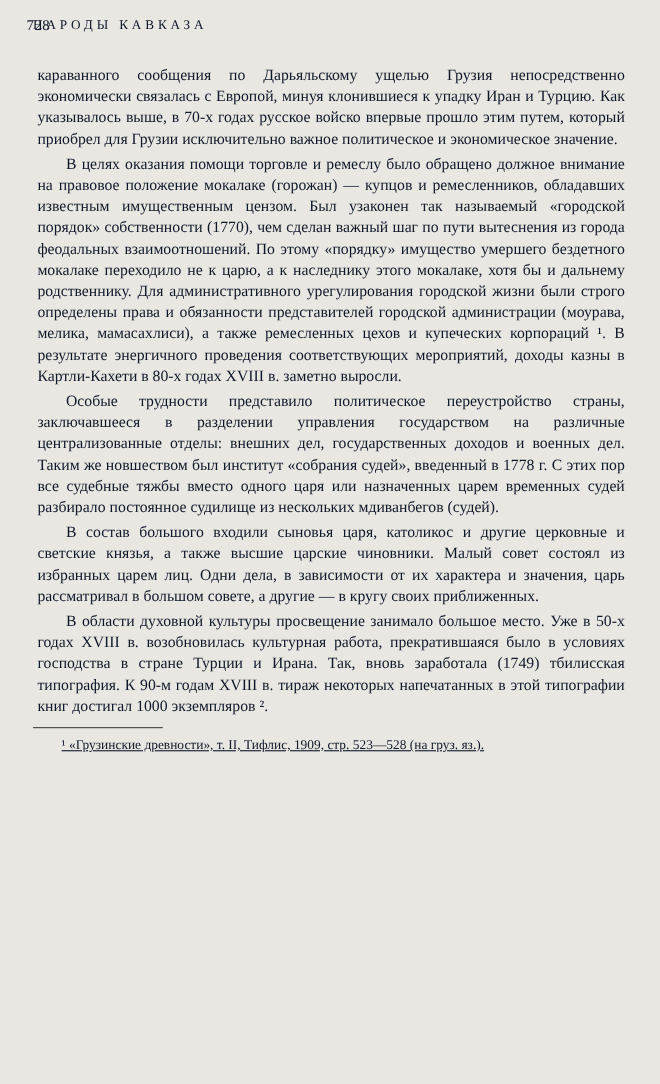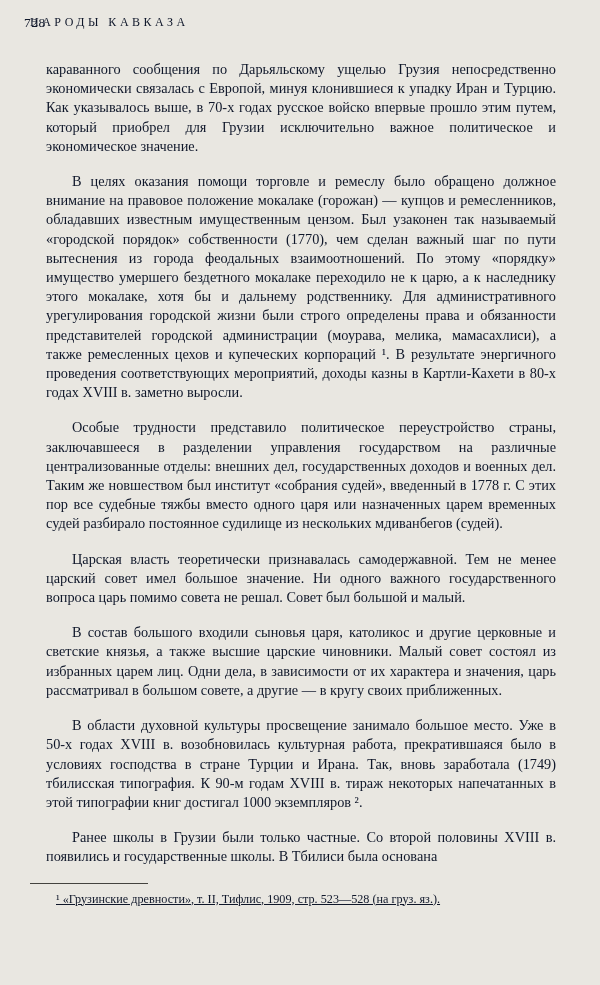--- a/index.html
+++ b/index.html
@@ -35,21 +35,21 @@
     text-align: left;
     font-size: 12px;
     letter-spacing: 3.5px;
   }
   .body-text {
     font-size: 14.3px;
     line-height: 19.2px;
     text-align: justify;
   }
   .para {
-    margin: 16px;
+    margin: 4px;
     text-indent: 26px;
   }
   .para.continuation {
     text-indent: 0;
   }
   .footnotes-block {
     margin-top: 9px;
     text-decoration: underline;
   }
   .footnote-rule {
@@ -74,24 +74,22 @@
 
   <div class="page-header">
     <span class="page-number">728</span>
     <div class="running-title">НАРОДЫ КАВКАЗА</div>
   </div>
 
   <div class="body-text">
     <p class="para continuation">караванного сообщения по Дарьяльскому ущелью Грузия непосредственно экономически связалась с Европой, минуя клонившиеся к упадку Иран и Турцию. Как указывалось выше, в 70-х годах русское войско впервые прошло этим путем, который приобрел для Грузии исключительно важное политическое и экономическое значение.</p>
     <p class="para">В целях оказания помощи торговле и ремеслу было обращено должное внимание на правовое положение мокалаке (горожан) — купцов и ремесленников, обладавших известным имущественным цензом. Был узаконен так называемый «городской порядок» собственности (1770), чем сделан важный шаг по пути вытеснения из города феодальных взаимоотношений. По этому «порядку» имущество умершего бездетного мокалаке переходило не к царю, а к наследнику этого мокалаке, хотя бы и дальнему родственнику. Для административного урегулирования городской жизни были строго определены права и обязанности представителей городской администрации (моурава, мелика, мамасахлиси), а также ремесленных цехов и купеческих корпораций ¹. В результате энергичного проведения соответствующих мероприятий, доходы казны в Картли-Кахети в 80-х годах XVIII в. заметно выросли.</p>
     <p class="para">Особые трудности представило политическое переустройство страны, заключавшееся в разделении управления государством на различные централизованные отделы: внешних дел, государственных доходов и военных дел. Таким же новшеством был институт «собрания судей», введенный в 1778 г. С этих пор все судебные тяжбы вместо одного царя или назначенных царем временных судей разбирало постоянное судилище из нескольких мдиванбегов (судей).</p>
-    <p class="para">Царская власть теоретически признавалась самодержавной. Тем не менее царский совет имел большое значение. Ни одного важного государственного вопроса царь помимо совета не решал. Совет был большой и малый.</p>
     <p class="para">В состав большого входили сыновья царя, католикос и другие церковные и светские князья, а также высшие царские чиновники. Малый совет состоял из избранных царем лиц. Одни дела, в зависимости от их характера и значения, царь рассматривал в большом совете, а другие — в кругу своих приближенных.</p>
     <p class="para">В области духовной культуры просвещение занимало большое место. Уже в 50-х годах XVIII в. возобновилась культурная работа, прекратившаяся было в условиях господства в стране Турции и Ирана. Так, вновь заработала (1749) тбилисская типография. К 90-м годам XVIII в. тираж некоторых напечатанных в этой типографии книг достигал 1000 экземпляров ².</p>
-    <p class="para">Ранее школы в Грузии были только частные. Со второй половины XVIII в. появились и государственные школы. В Тбилиси была основана</p>
   </div>
 
   <div class="footnotes-block">
     <hr class="footnote-rule">
     <p class="footnote">¹ «Грузинские древности», т. II, Тифлис, 1909, стр. 523—528 (на груз. яз.).</p>
   </div>
 
 </div>
 
 </body></html>

